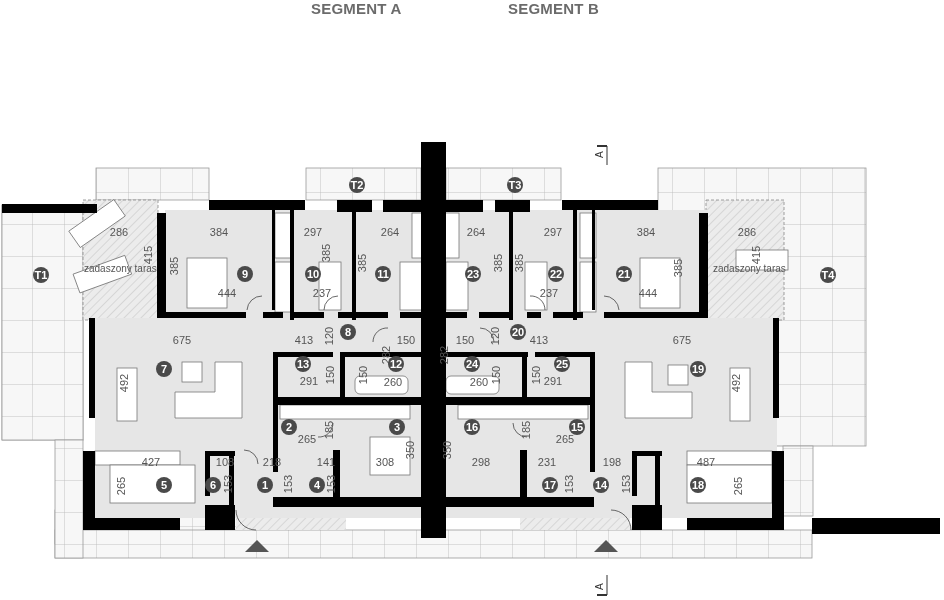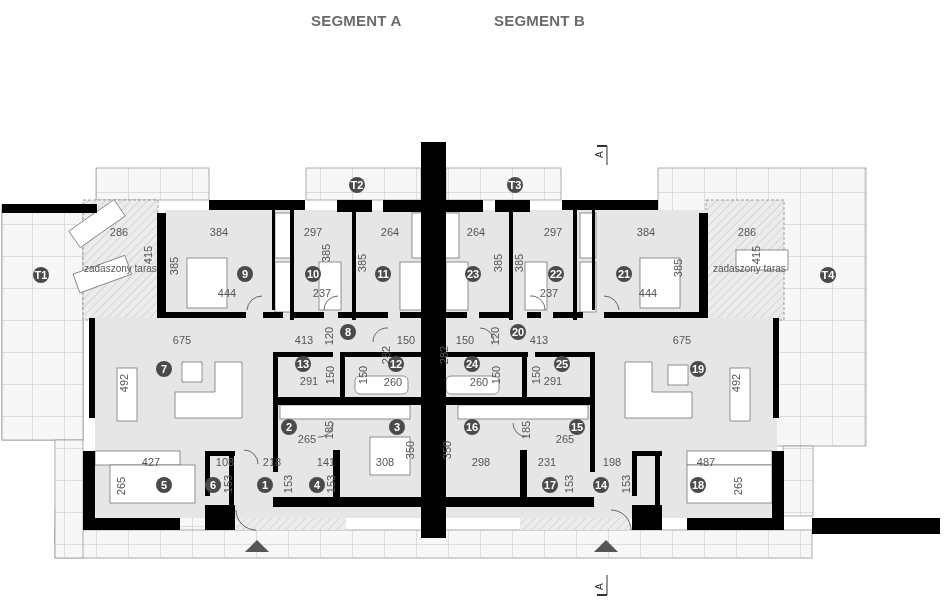--- a/index.html
+++ b/index.html
@@ -1,20 +1,20 @@
 <!DOCTYPE html>
 <html><head>
 <meta charset="utf-8">
 <style>
   html,body{margin:0;padding:0;background:#ffffff;}
   body{width:944px;height:600px;overflow:hidden;position:relative;font-family:"Liberation Sans",sans-serif;}
   #plan{position:absolute;left:0;top:0;width:944px;height:600px;}
-  .seg-title{position:absolute;top:0;font-family:"Liberation Sans",sans-serif;font-weight:bold;font-size:15px;color:#6b6b6b;letter-spacing:0.2px;margin-top:12px;}
+  .seg-title{position:absolute;top:0;font-family:"Liberation Sans",sans-serif;font-weight:bold;font-size:15px;color:#6b6b6b;letter-spacing:0.2px;}
   .seg-a{left:311px;}
-  .seg-b{left:494px;}
+  .seg-b{left:508px;}
   svg text{font-family:"Liberation Sans",sans-serif;}
   .dim{font-size:11px;fill:#555;}
   .lbl{font-size:10px;fill:#555;}
   .badge-t{font-size:11px;fill:#fff;font-weight:bold;}
 </style>
 </head>
 <body>
 
 <div class="seg-title seg-a">SEGMENT A</div>
 <div class="seg-title seg-b">SEGMENT B</div>

